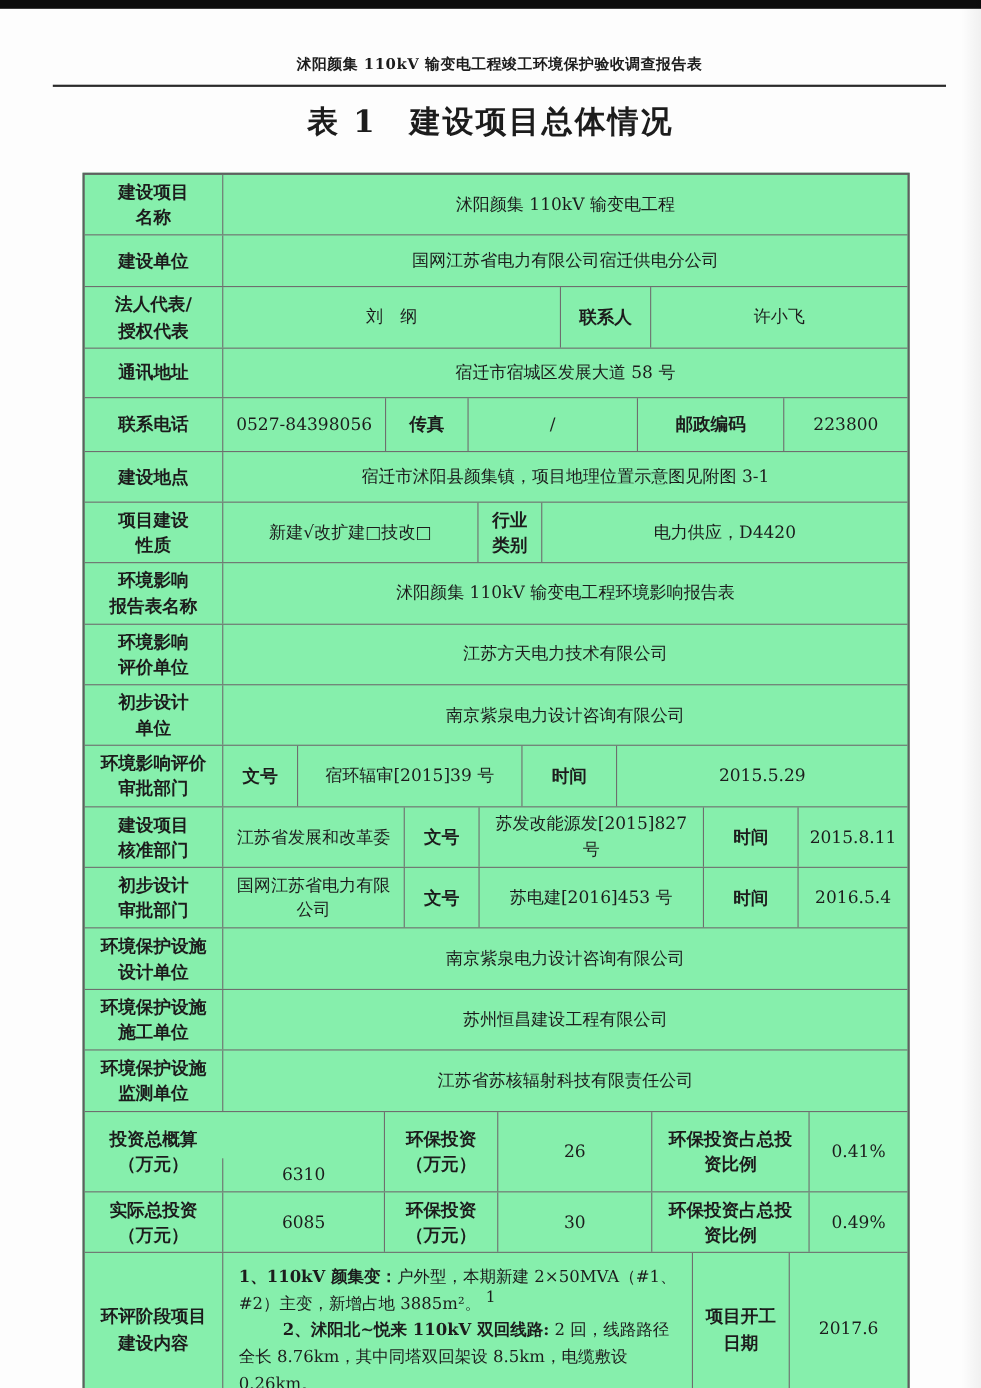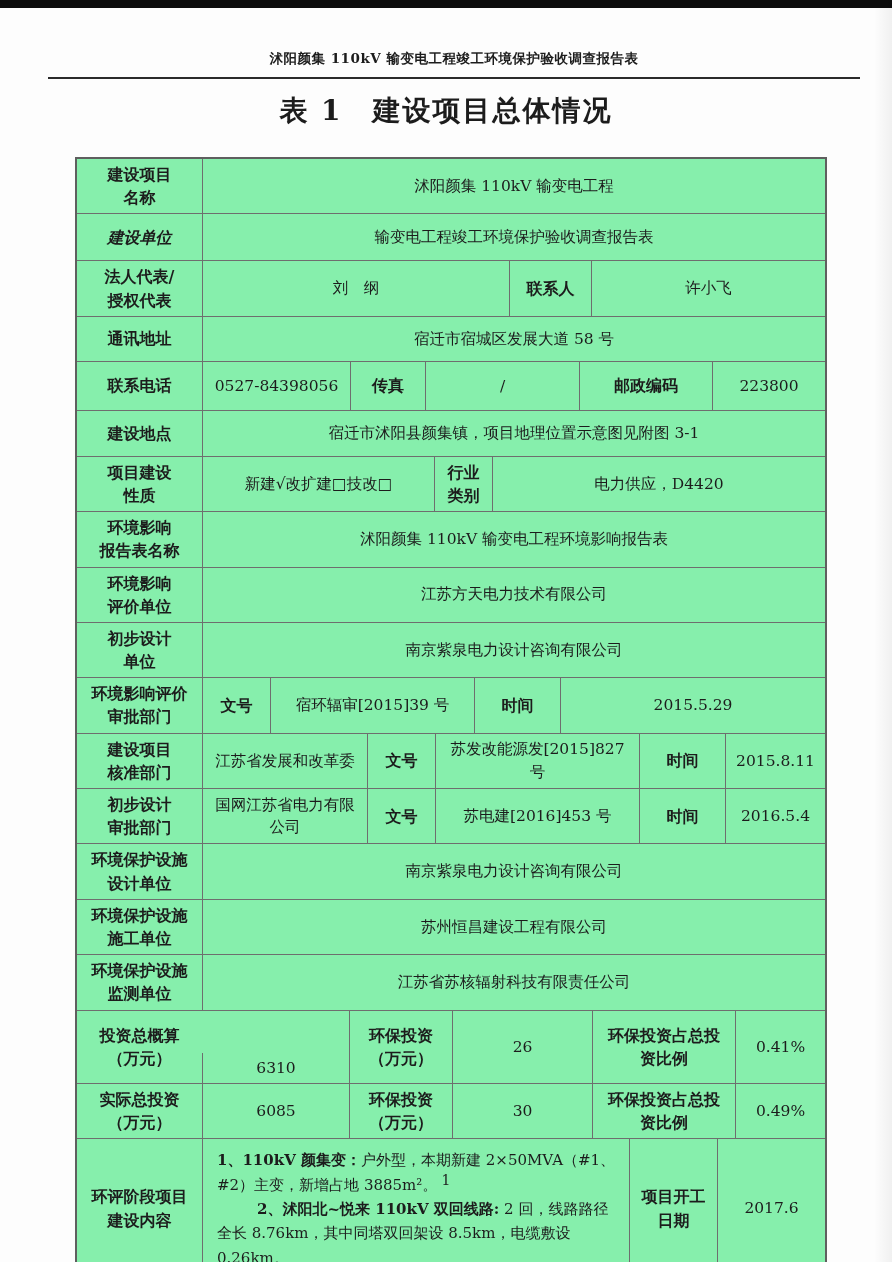--- a/index.html
+++ b/index.html
@@ -114,22 +114,22 @@
 
 <div class="page-title">表 1　建设项目总体情况</div>
 
 <div class="report-table">
     <div class="trow" style="min-height: 50px;">
       <div class="tcell hdr" style="width: 125px;">建设项目
 名称</div>
       <div class="tcell" style="width: 623px;">沭阳颜集 110kV 输变电工程</div>
     </div>
     <div class="trow" style="min-height: 46px;">
-      <div class="tcell hdr" style="width: 125px; font-style: italic;">建设单位</div>
-      <div class="tcell" style="width: 623px;">输变电工程竣工环境保护验收调查报告表</div>
+      <div class="tcell hdr" style="width: 125px;">建设单位</div>
+      <div class="tcell" style="width: 623px;">国网江苏省电力有限公司宿迁供电分公司</div>
     </div>
     <div class="trow" style="min-height: 42px;">
       <div class="tcell hdr" style="width: 125px;">法人代表/
 授权代表</div>
       <div class="tcell" style="width: 307px;">刘　纲</div>
       <div class="tcell hdr" style="width: 82px;">联系人</div>
       <div class="tcell" style="width: 234px;">许小飞</div>
     </div>
     <div class="trow" style="min-height: 44px;">
       <div class="tcell hdr" style="width: 125px;">通讯地址</div>

